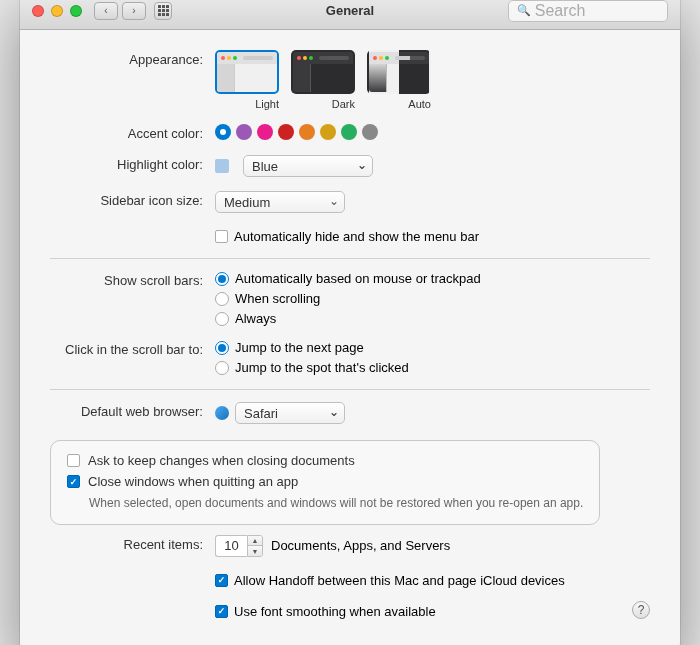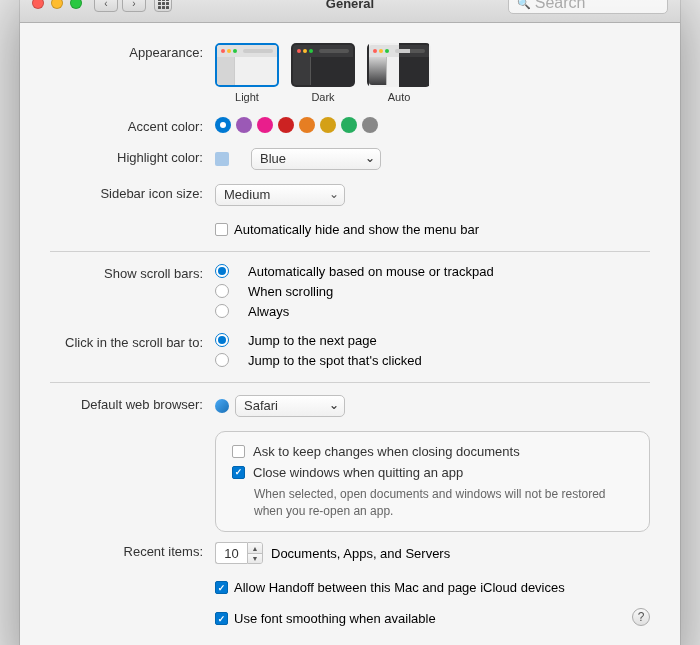--- a/index.html
+++ b/index.html
@@ -137,21 +137,21 @@
       flex-wrap: wrap;
     }
     
     .appearance-options {
       display: flex;
       gap: 12px;
     }
     .appearance-item {
       display: flex;
       flex-direction: column;
-      align-items: center;
+      align-items: flex-end;
       gap: 4px;
     }
     .appearance-thumb {
       width: 64px;
       height: 44px;
       border-radius: 5px;
       border: 2px solid transparent;
       overflow: hidden;
       position: relative;
     }
@@ -245,21 +245,21 @@
       right: 6px;
       top: 50%;
       transform: translateY(-55%);
       font-size: 12px;
       color: #555;
       pointer-events: none;
     }
     .highlight-select-wrapper {
       display: flex;
       align-items: center;
-      gap: 16px;
+      gap: 8px;
       position: relative;
     }
     .highlight-color-box {
       width: 14px;
       height: 14px;
       background: #a8c8e8;
       border-radius: 2px;
       margin-right: 6px;
     }
     .checkbox-row {
@@ -292,21 +292,21 @@
       font-weight: bold;
     }
     .radio-group {
       display: flex;
       flex-direction: column;
       gap: 5px;
     }
     .radio-row {
       display: flex;
       align-items: center;
-      gap: 19px;
+      gap: 6px;
       cursor: pointer;
     }
     .mac-radio {
       width: 14px;
       height: 14px;
       border-radius: 50%;
       border: 1.5px solid #aaa;
       background: #fff;
       display: flex;
       align-items: center;
@@ -600,21 +600,21 @@
           <span class="safari-icon"></span>
           <div class="select-wrapper">
             <select class="mac-select" style="min-width:110px;">
               <option>Safari</option>
             </select>
           </div>
         </div>
       </div>
     </div>
 
-    <div class="row" style="margin-bottom:10px;">
+    <div class="row" style="margin-bottom:10px;flex-direction:column;">
       <div class="row-label"></div>
       <div class="row-content">
         <div class="highlight-box" style="width:100%;">
 
           <div class="highlight-checkbox-row">
             <div class="mac-checkbox"></div>
             <span class="highlight-item-label">Ask to keep changes when closing documents</span>
           </div>
 
           <div class="highlight-checkbox-row">

